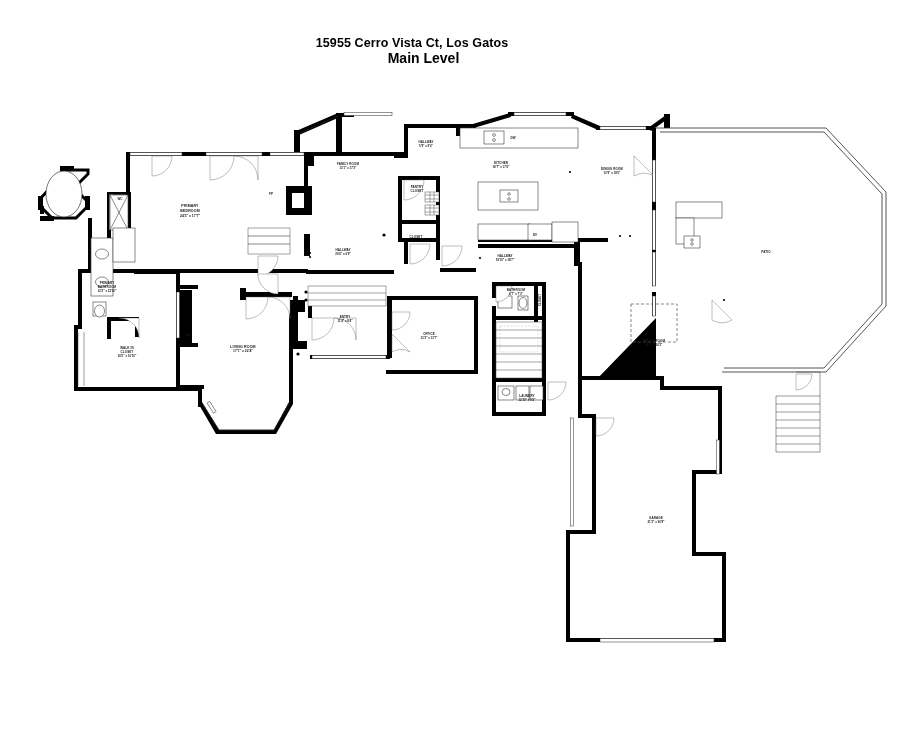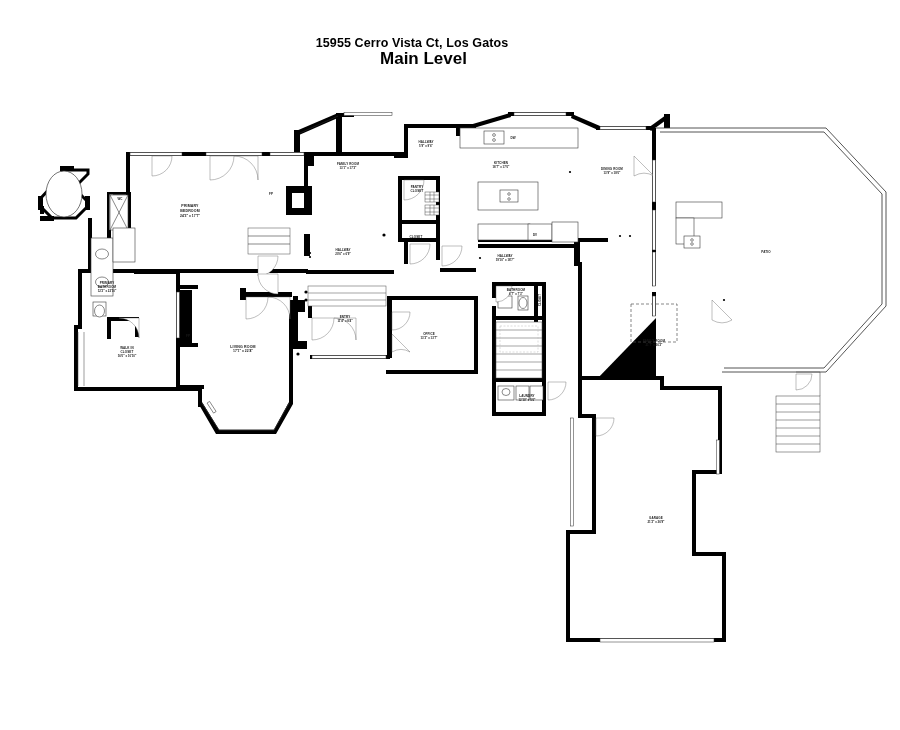--- a/index.html
+++ b/index.html
@@ -29,21 +29,21 @@
     user-select: none;
   }
   .title-main {
     font-size: 12.5px;
     font-weight: bold;
     color: #000000;
     letter-spacing: .1px;
     line-height: 15px;
   }
   .title-sub {
-    font-size: 17px;
+    font-size: 14px;
     font-weight: bold;
     color: #000000;
     line-height: 15px;
     padding-left: 23px;
   }
   #plan {
     position: absolute;
     top: 0;
     left: 0;
   }

